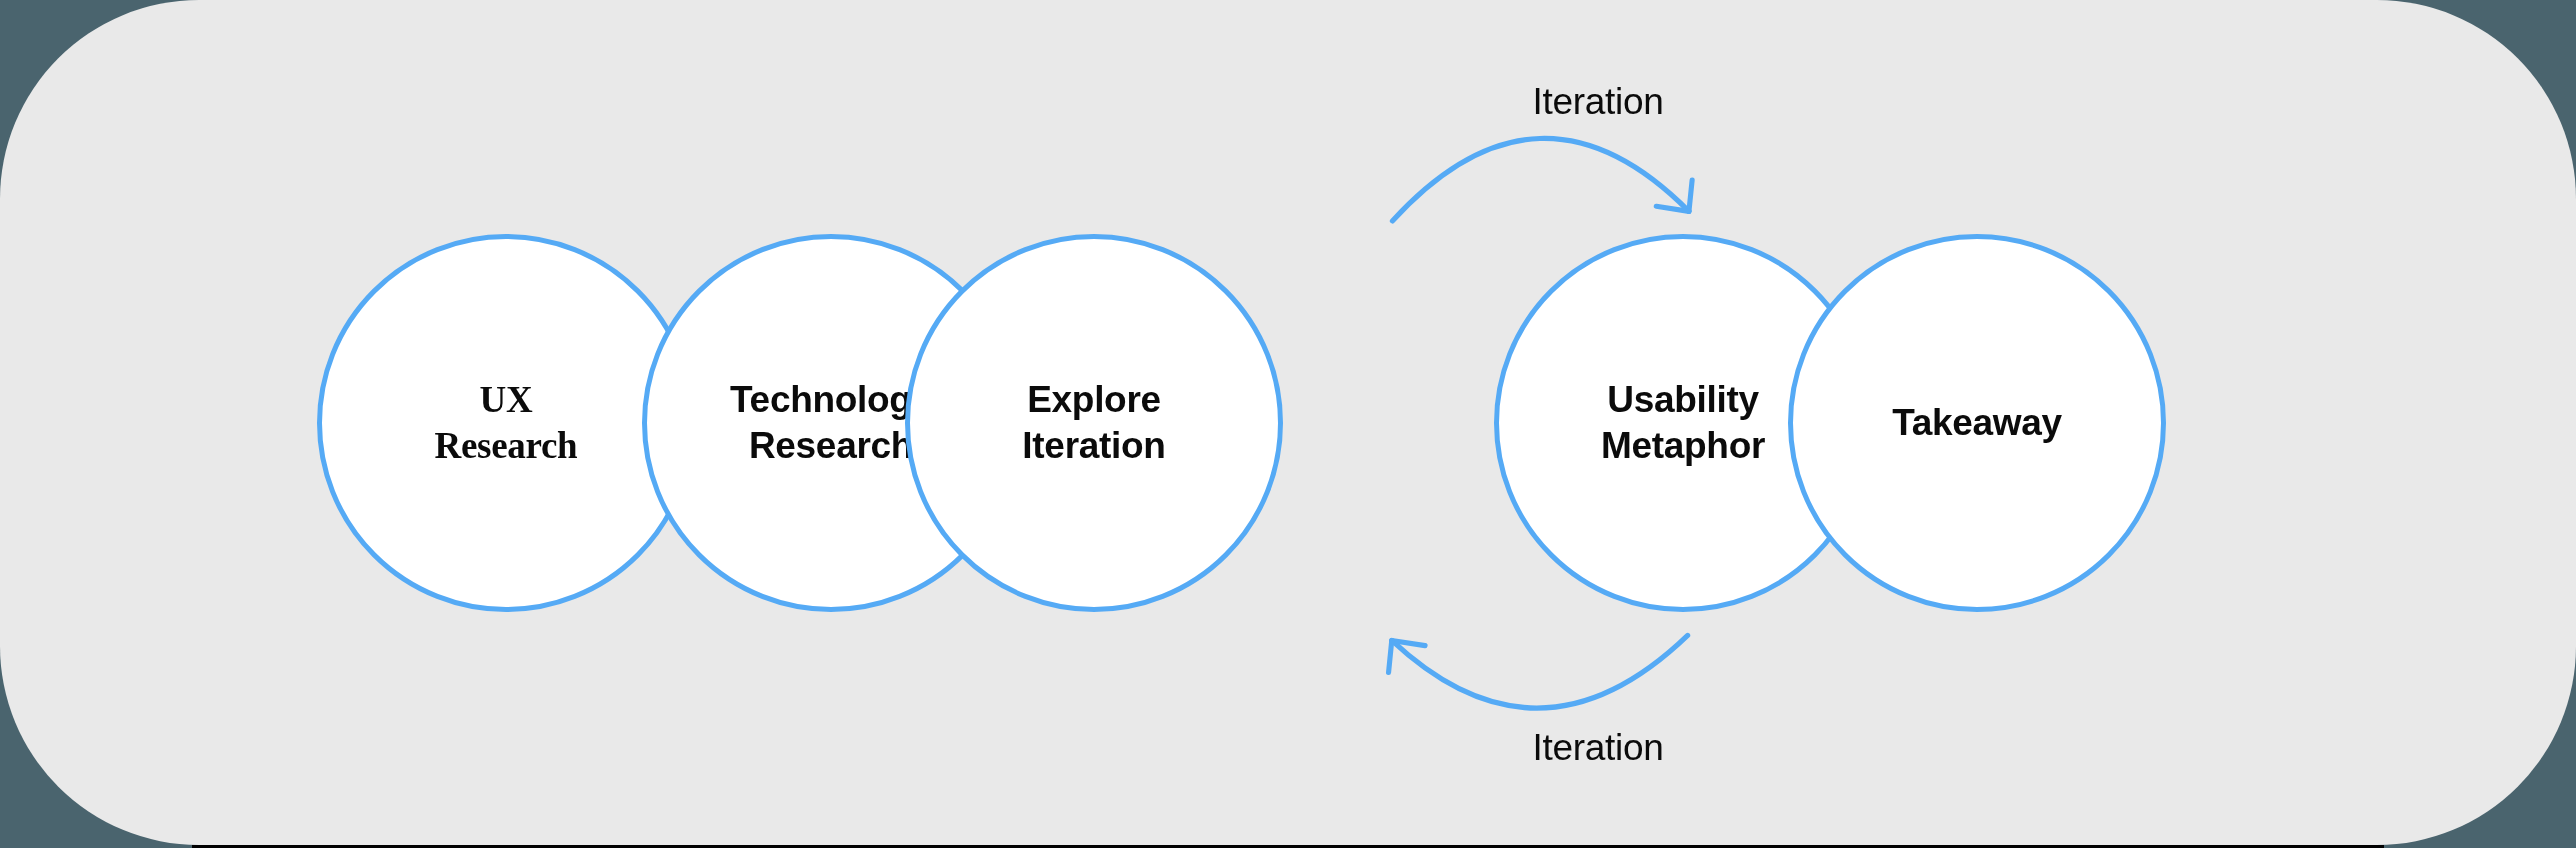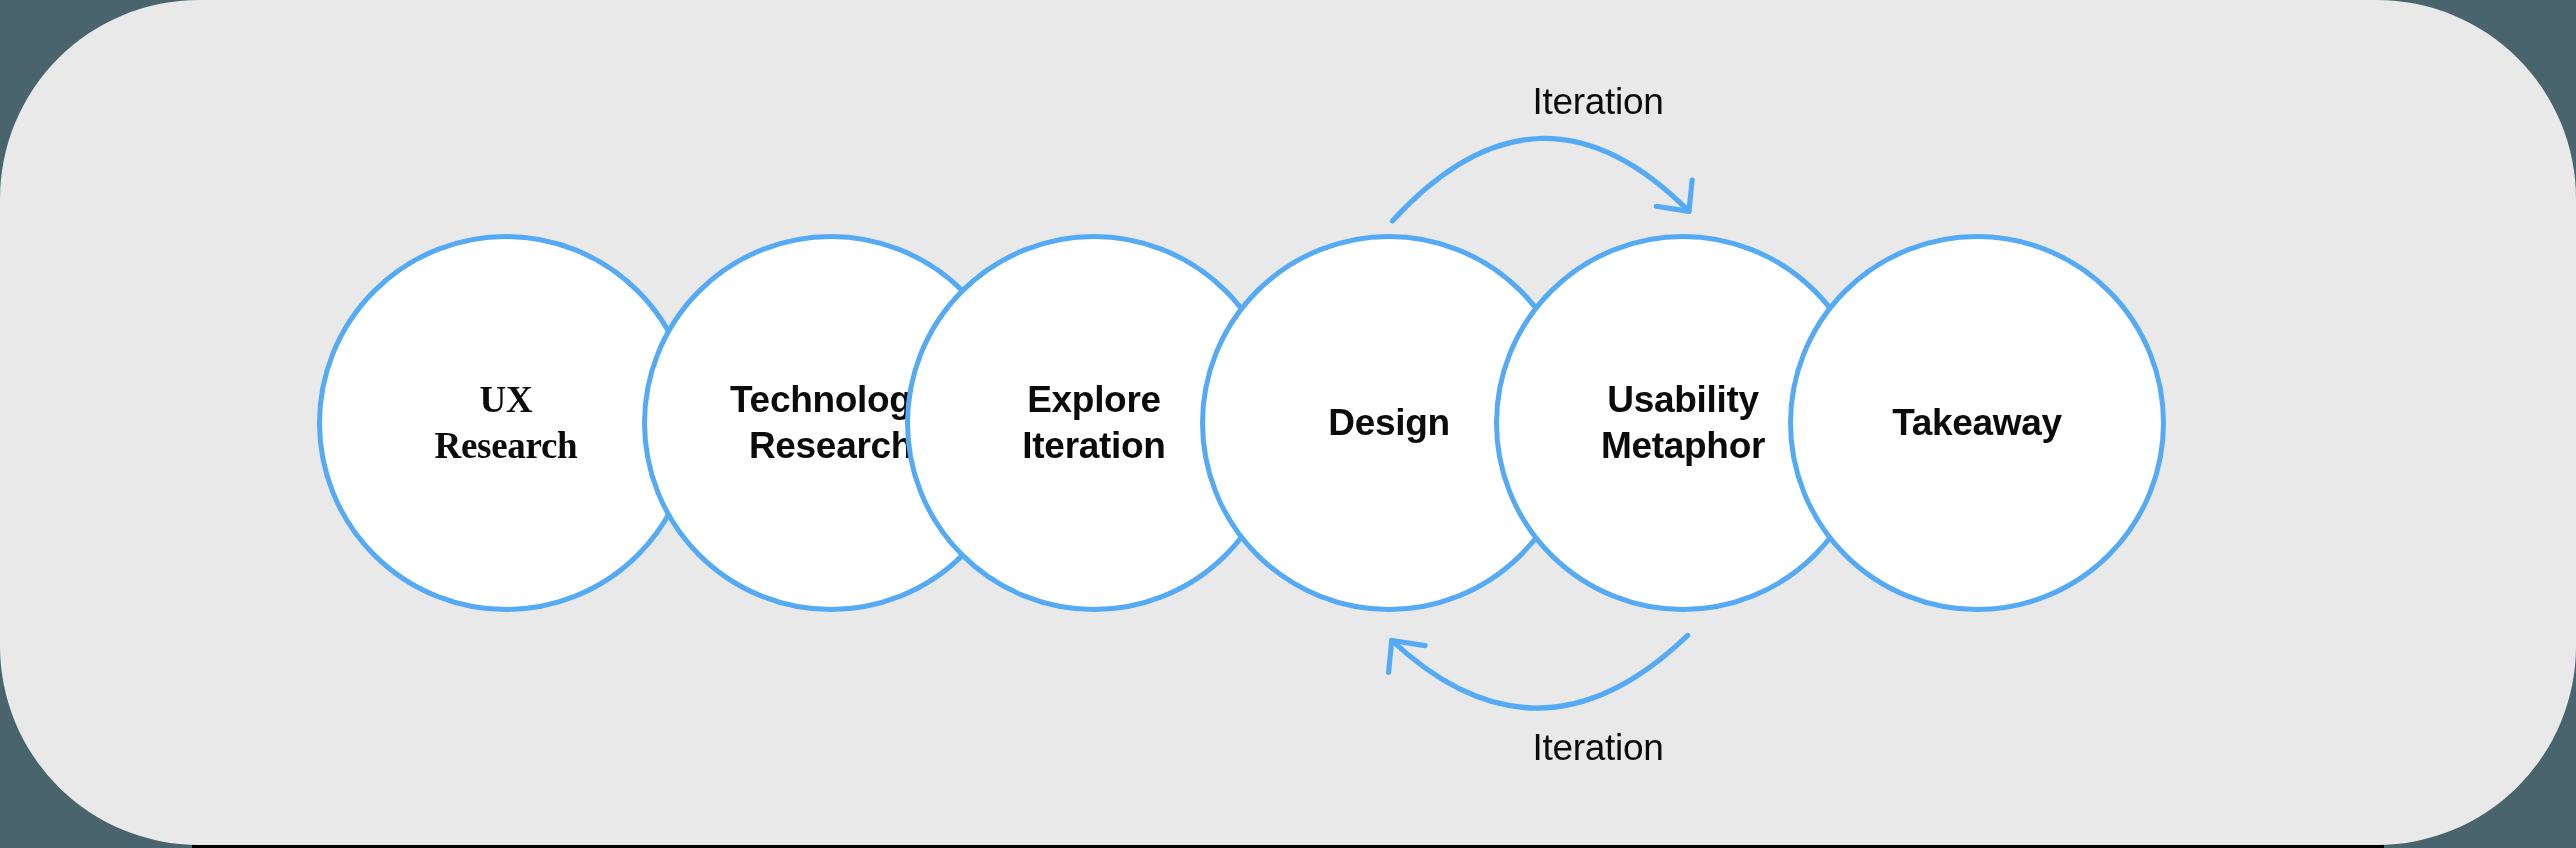--- a/index.html
+++ b/index.html
@@ -103,23 +103,20 @@
     <div class="stage c1">
       <span class="stage-label">Technology
 Research</span>
     </div>
 
     <div class="stage c2">
       <span class="stage-label">Explore
 Iteration</span>
     </div>
 
-    <div class="stage c3">
-      <span class="stage-label">Design</span>
-    </div>
 
     <div class="stage c4">
       <span class="stage-label">Usability
 Metaphor</span>
     </div>
 
     <div class="stage c5">
       <span class="stage-label">Takeaway</span>
     </div>
 

